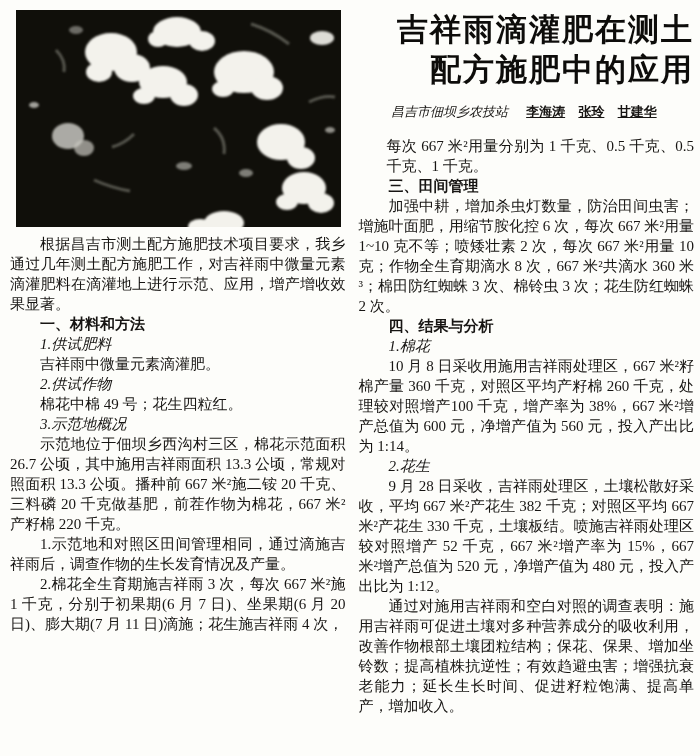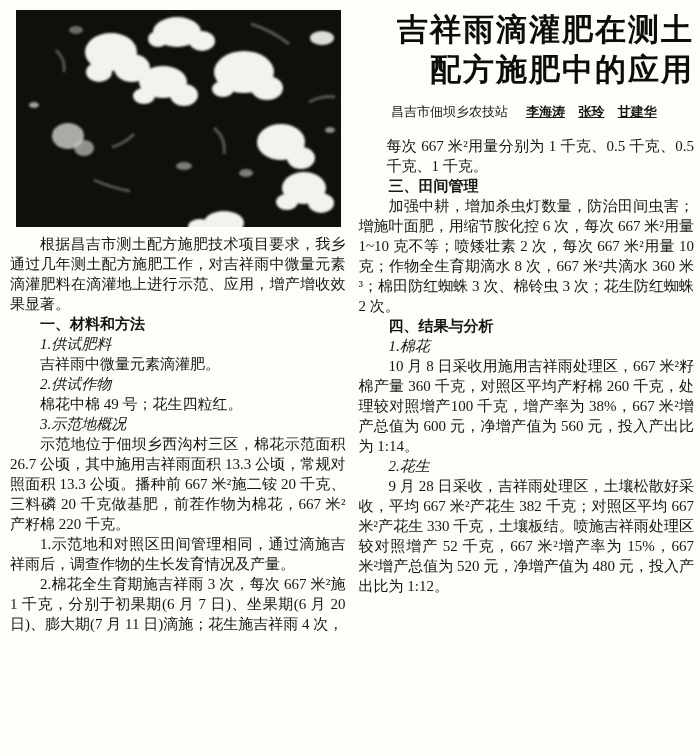--- a/index.html
+++ b/index.html
@@ -55,20 +55,21 @@
     color: #0d0c0a;
   }
   .byline {
     margin: 13px 0 15px 0;
     text-align: center;
     font-size: 13px;
     line-height: 18px;
     white-space: nowrap;
   }
   .byline .affil {
+    font-style: italic;   
     margin-right: 10px;
     text-align: right;
   }
   .byline .author {
     font-family: "Liberation Sans", "DejaVu Sans", sans-serif;
     font-weight: bold;
     margin: 0 5px;
     text-decoration: underline;
   }
 </style>
@@ -168,15 +169,16 @@
     </div>
 
     <p class="para cont">每次 667 米²用量分别为 1 千克、0.5 千克、0.5 千克、1 千克。</p>
     <h3 class="heading">三、田间管理</h3>
     <p class="para">加强中耕，增加杀虫灯数量，防治田间虫害；增施叶面肥，用缩节胺化控 6 次，每次 667 米²用量 1~10 克不等；喷矮壮素 2 次，每次 667 米²用量 10 克；作物全生育期滴水 8 次，667 米²共滴水 360 米³；棉田防红蜘蛛 3 次、棉铃虫 3 次；花生防红蜘蛛 2 次。</p>
     <h3 class="heading">四、结果与分析</h3>
     <h4 class="subheading">1.棉花</h4>
     <p class="para">10 月 8 日采收用施用吉祥雨处理区，667 米²籽棉产量 360 千克，对照区平均产籽棉 260 千克，处理较对照增产100 千克，增产率为 38%，667 米²增产总值为 600 元，净增产值为 560 元，投入产出比为 1:14。</p>
     <h4 class="subheading">2.花生</h4>
     <p class="para">9 月 28 日采收，吉祥雨处理区，土壤松散好采收，平均 667 米²产花生 382 千克；对照区平均 667 米²产花生 330 千克，土壤板结。喷施吉祥雨处理区较对照增产 52 千克，667 米²增产率为 15%，667 米²增产总值为 520 元，净增产值为 480 元，投入产出比为 1:12。</p>
+    <p class="para">通过对施用吉祥雨和空白对照的调查表明：施用吉祥雨可促进土壤对多种营养成分的吸收利用，改善作物根部土壤团粒结构；保花、保果、增加坐铃数；提高植株抗逆性；有效趋避虫害；增强抗衰老能力；延长生长时间、促进籽粒饱满、提高单产，增加收入。</p>
   </div>
 
 </div>
 
 </body></html>

